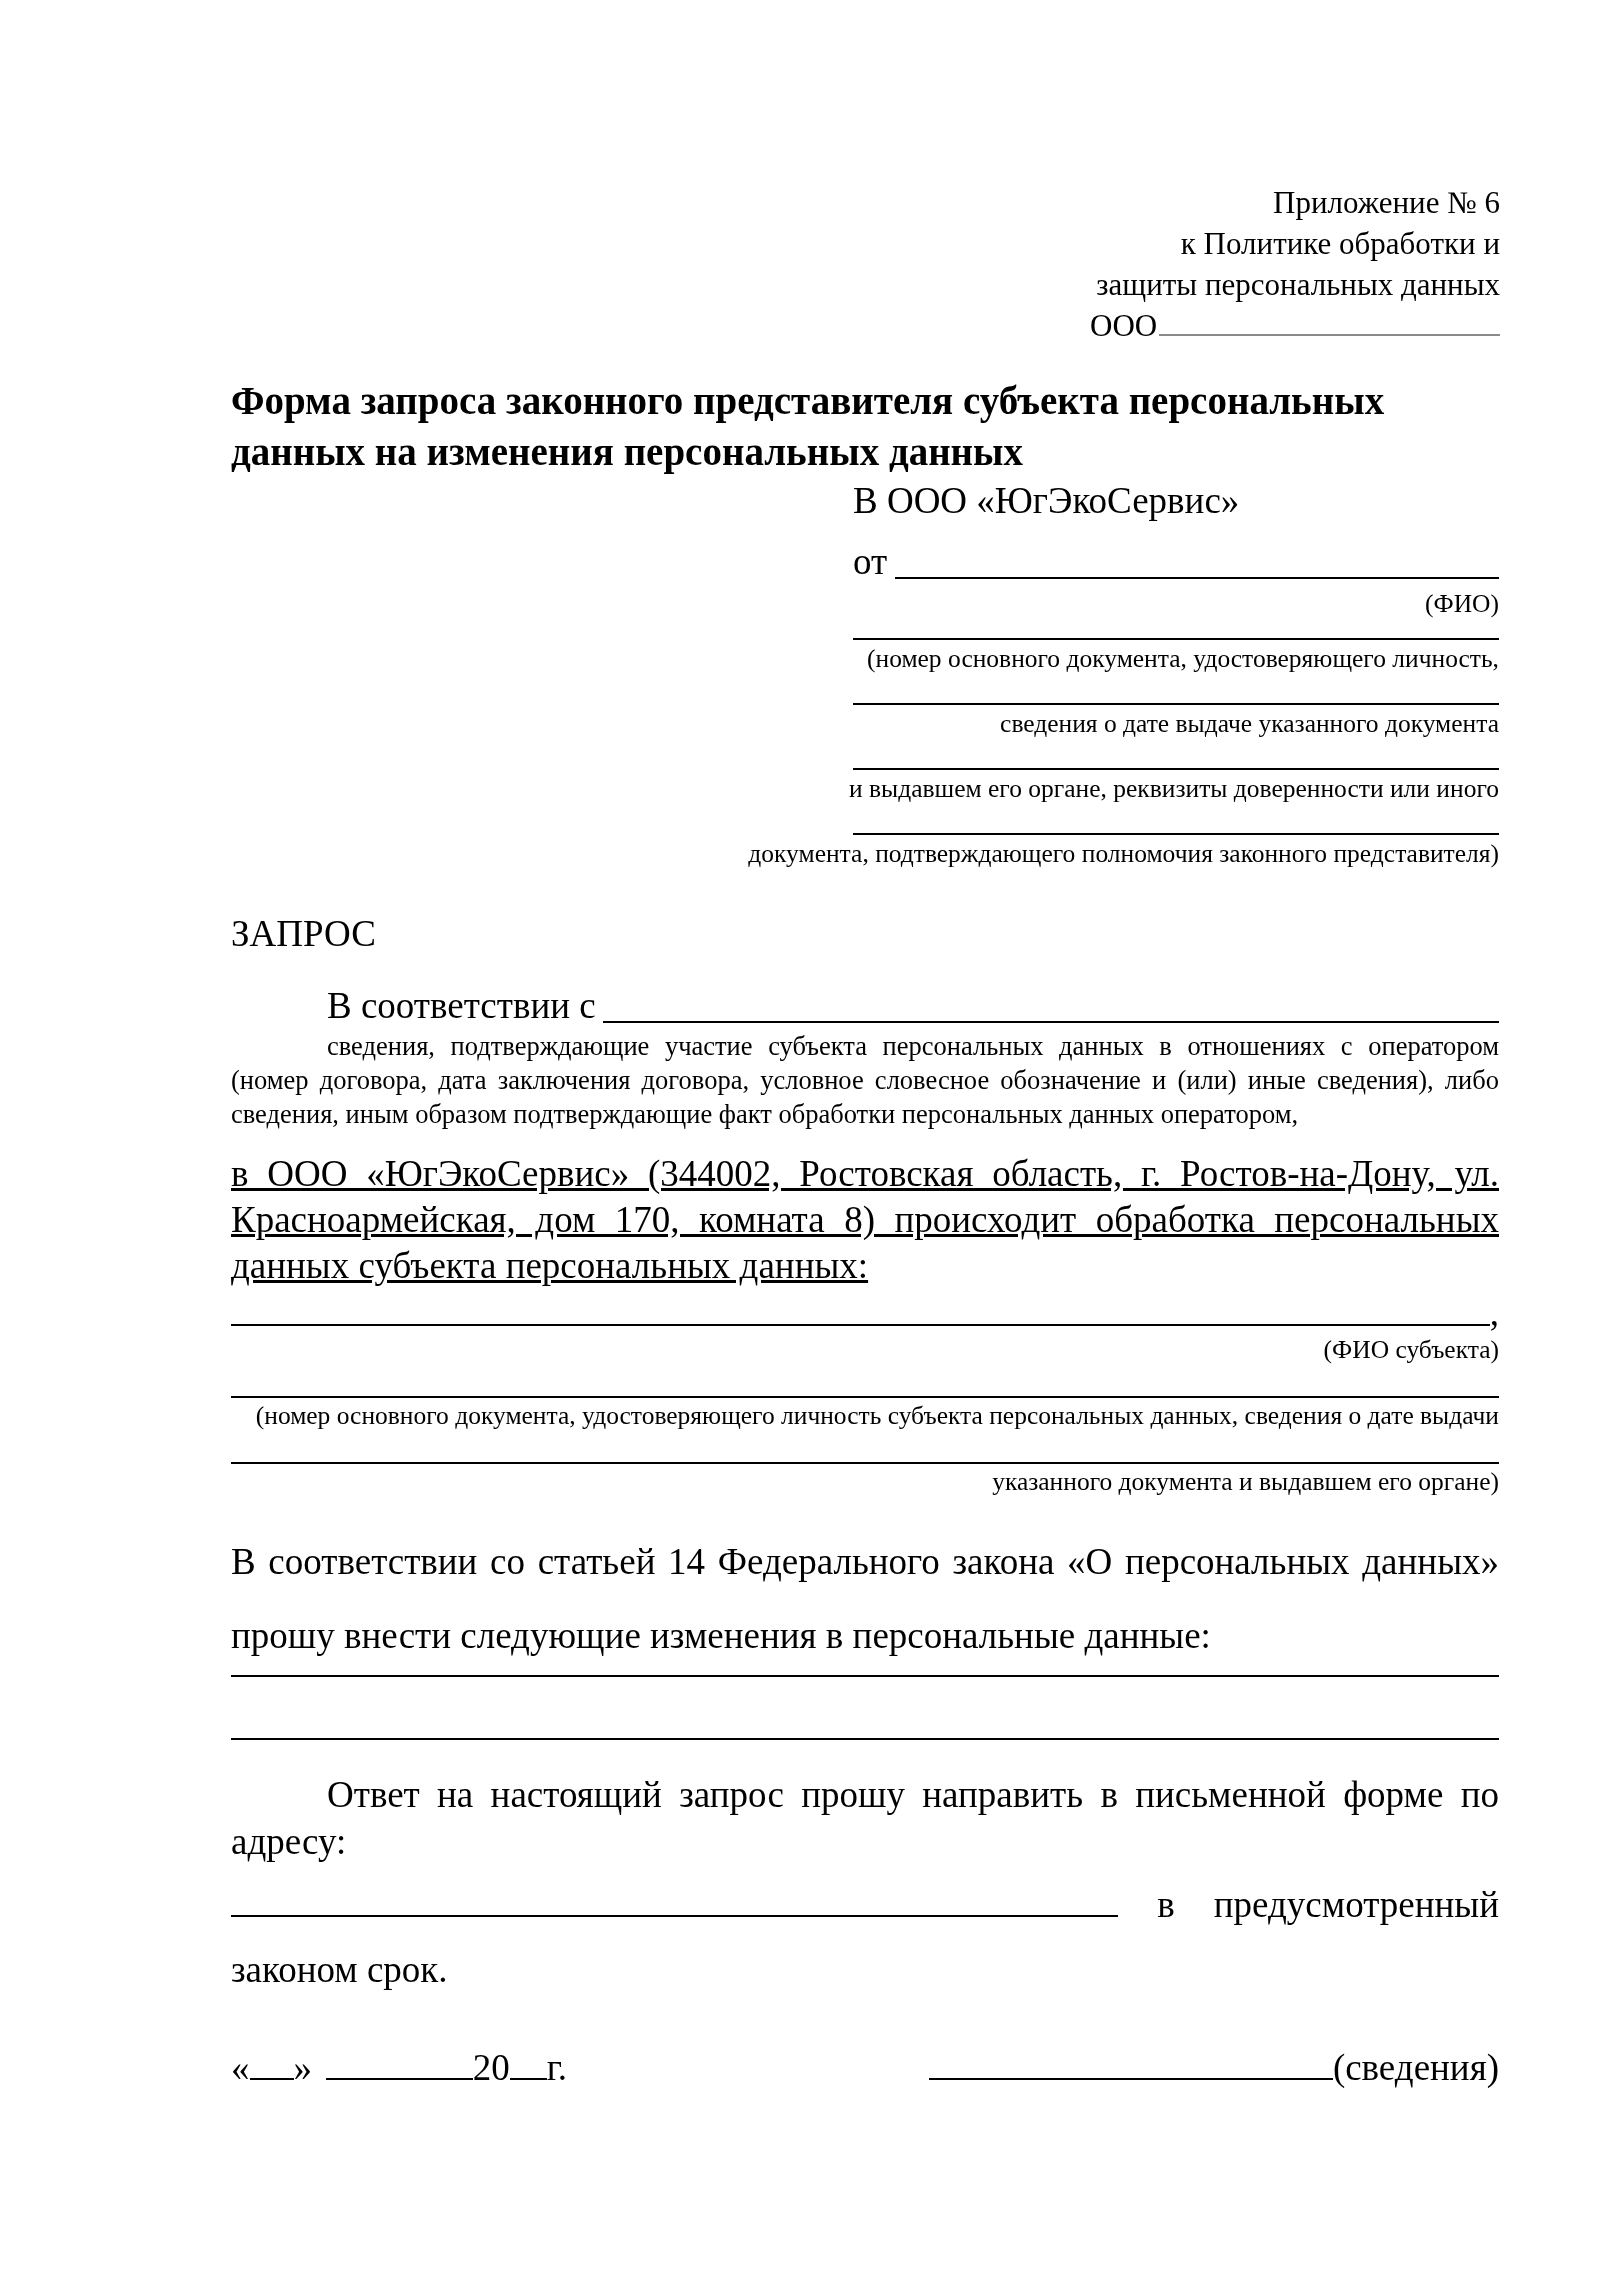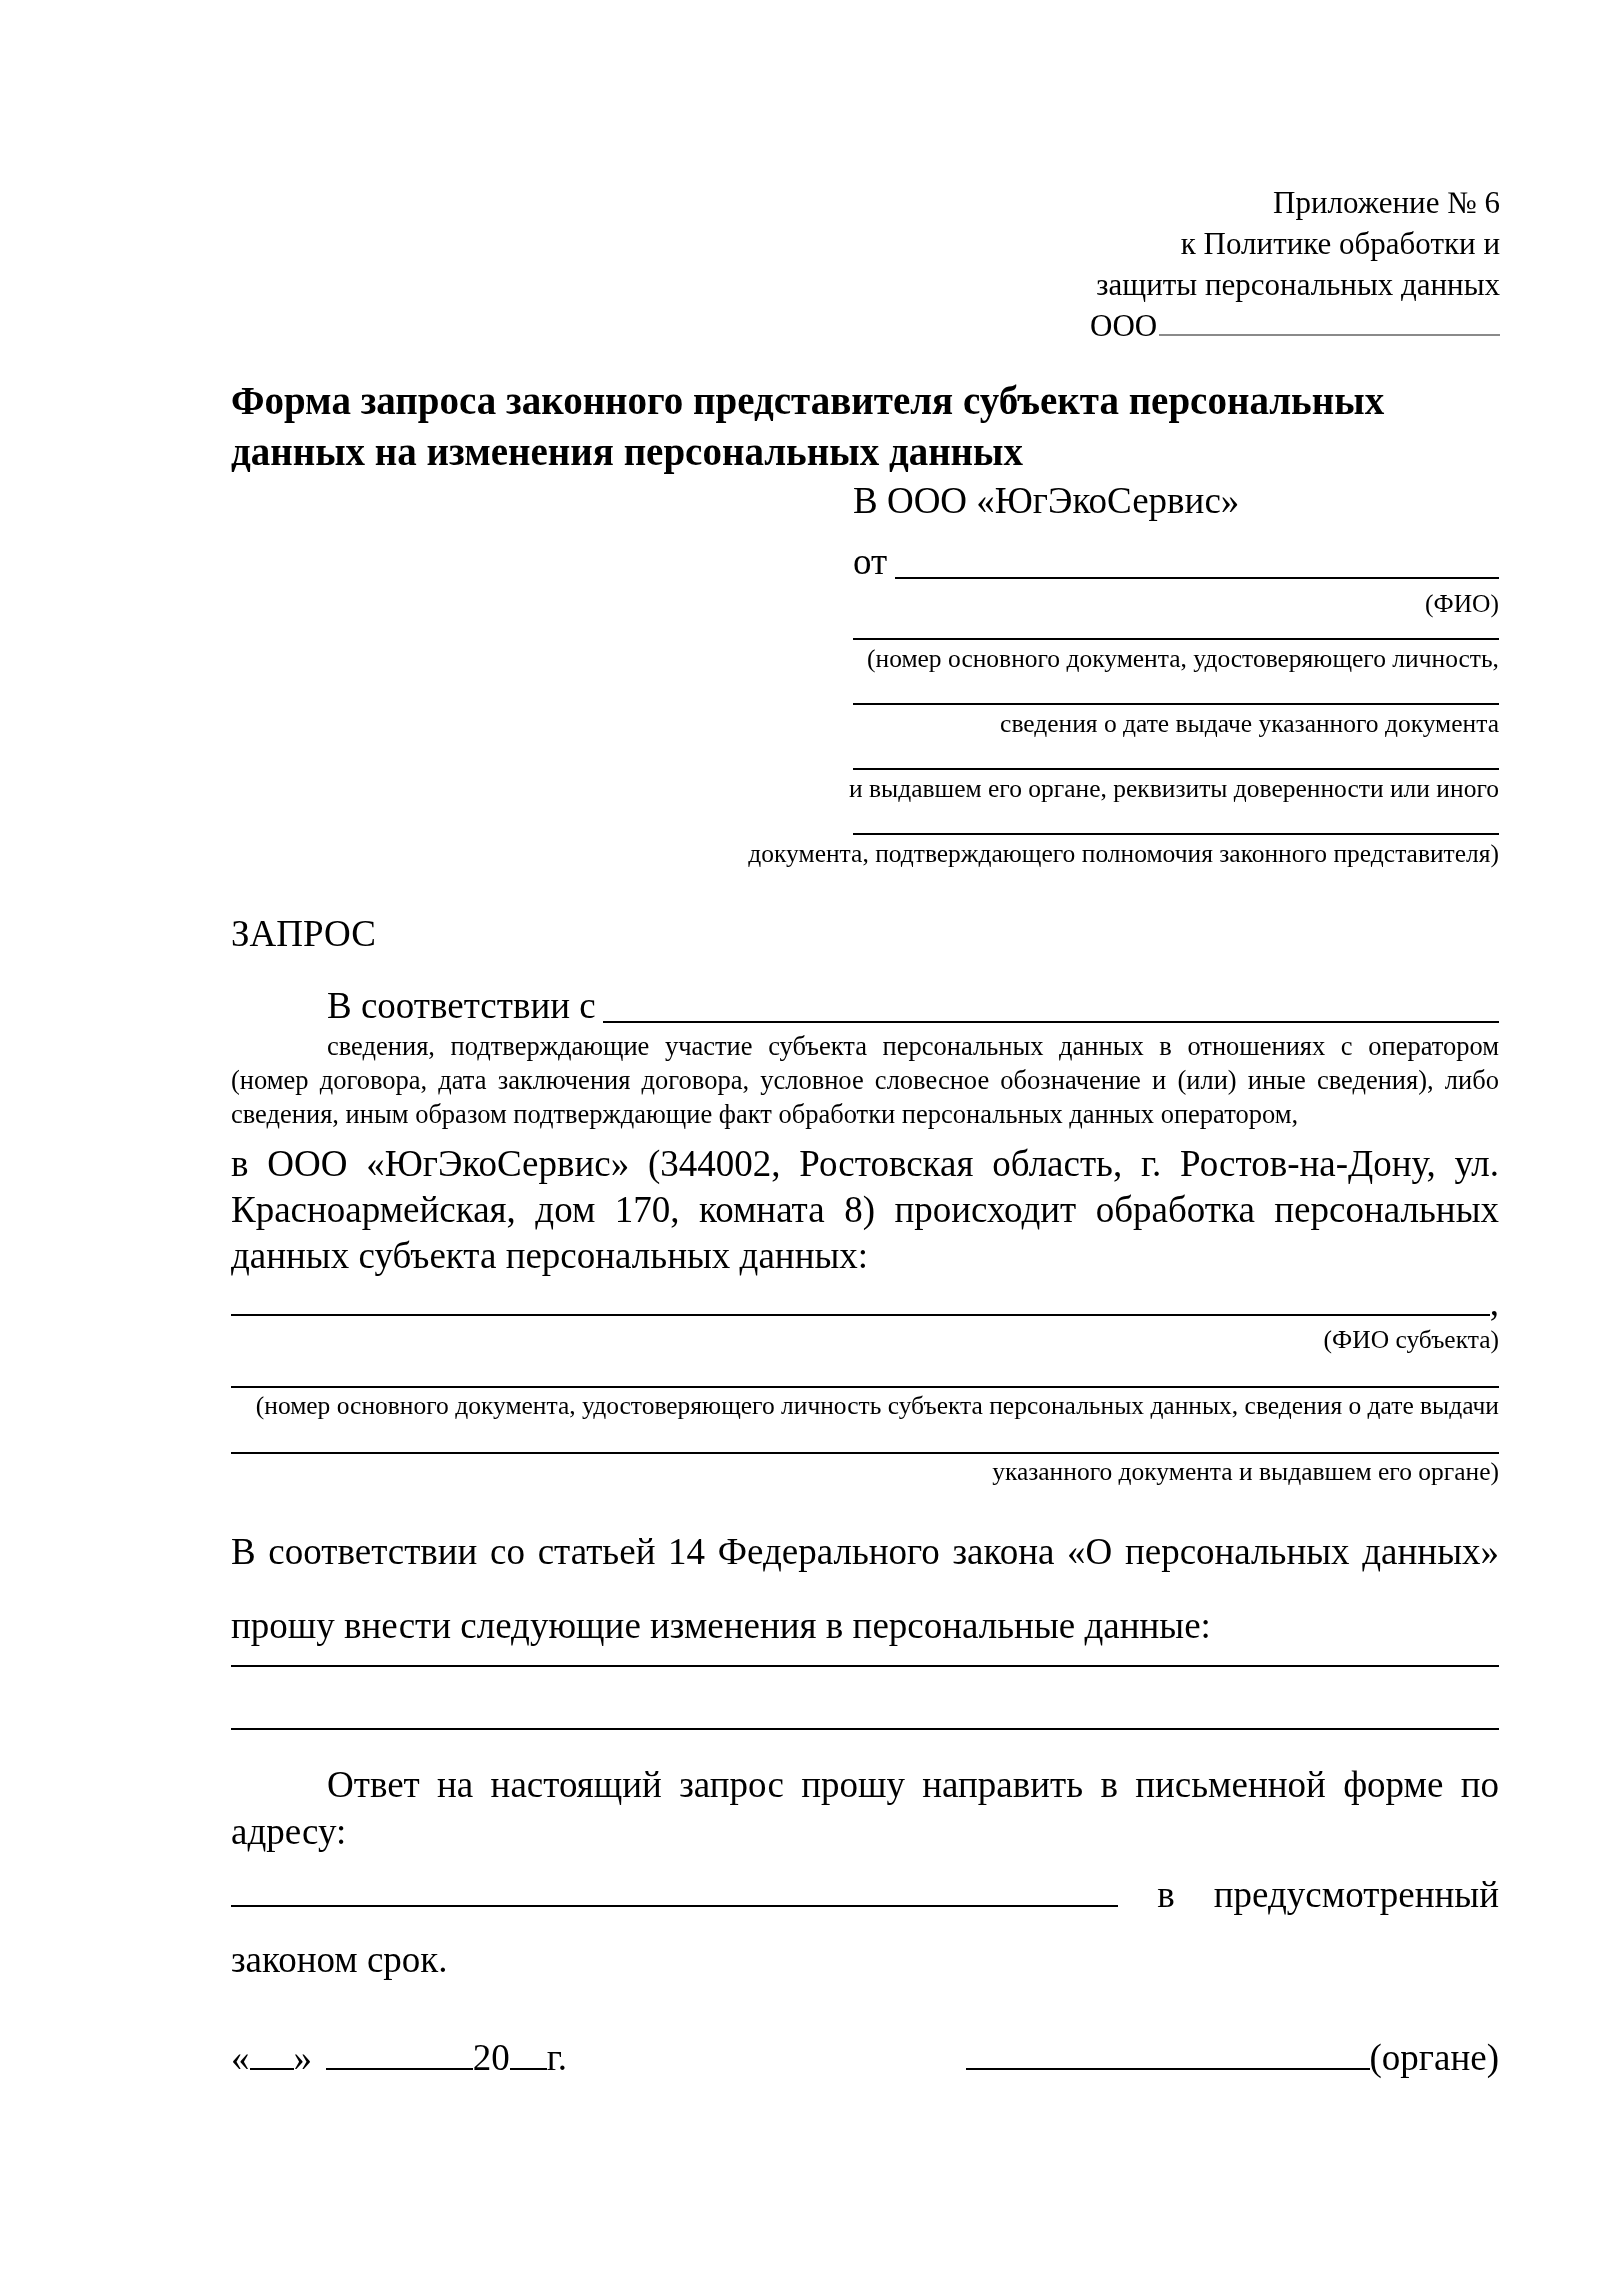--- a/index.html
+++ b/index.html
@@ -31,21 +31,21 @@
   .cap span{white-space:nowrap;}
   .u-line{border-bottom:2.9px solid #000;height:29px;}
   .u-line.first{height:19.6px;}
   
   .zapros{margin-top:41px;line-height:47px;}
   
   .basis-row{margin-top:25.5px;line-height:47px;}
   .basis-row .lead{margin-left:96px;white-space:nowrap;}
   .note{font-size:26.5px;line-height:34px;text-align:justify;text-indent:96px;}
   
-  .p-processing{margin-top:10px;line-height:46px;text-align:justify;}
+  .p-processing{margin-top:20px;line-height:46px;text-align:justify;text-decoration:underline;}
   .comma-row{margin-top:3.9px;line-height:39px;}
   .comma-row .fill{margin-left:0;}
   .subject-cap{margin-top:2px;}
   .sub-line{border-bottom:2.9px solid #000;height:31px;}
   
   .p-request{margin-top:27.4px;line-height:74px;text-align:justify;}
   .blank-line{border-bottom:2.9px solid #000;}
   .blank-line.b1{height:2.9px;}
   .blank-line.b2{height:61px;}
   
@@ -159,18 +159,18 @@
       <span>«</span>
       <span class="u w45"></span>
       <span>»</span>
       <span class="u w150"></span>
       <span>20</span>
       <span class="u w38"></span>
       <span>г.</span>
     </div>
     <div class="fgroup">
       <span class="u w410"></span>
-      <span>(органе)</span>
+      <span>(сведения)</span>
     </div>
   </div>
 
 </div>
 
 
 </body></html>

